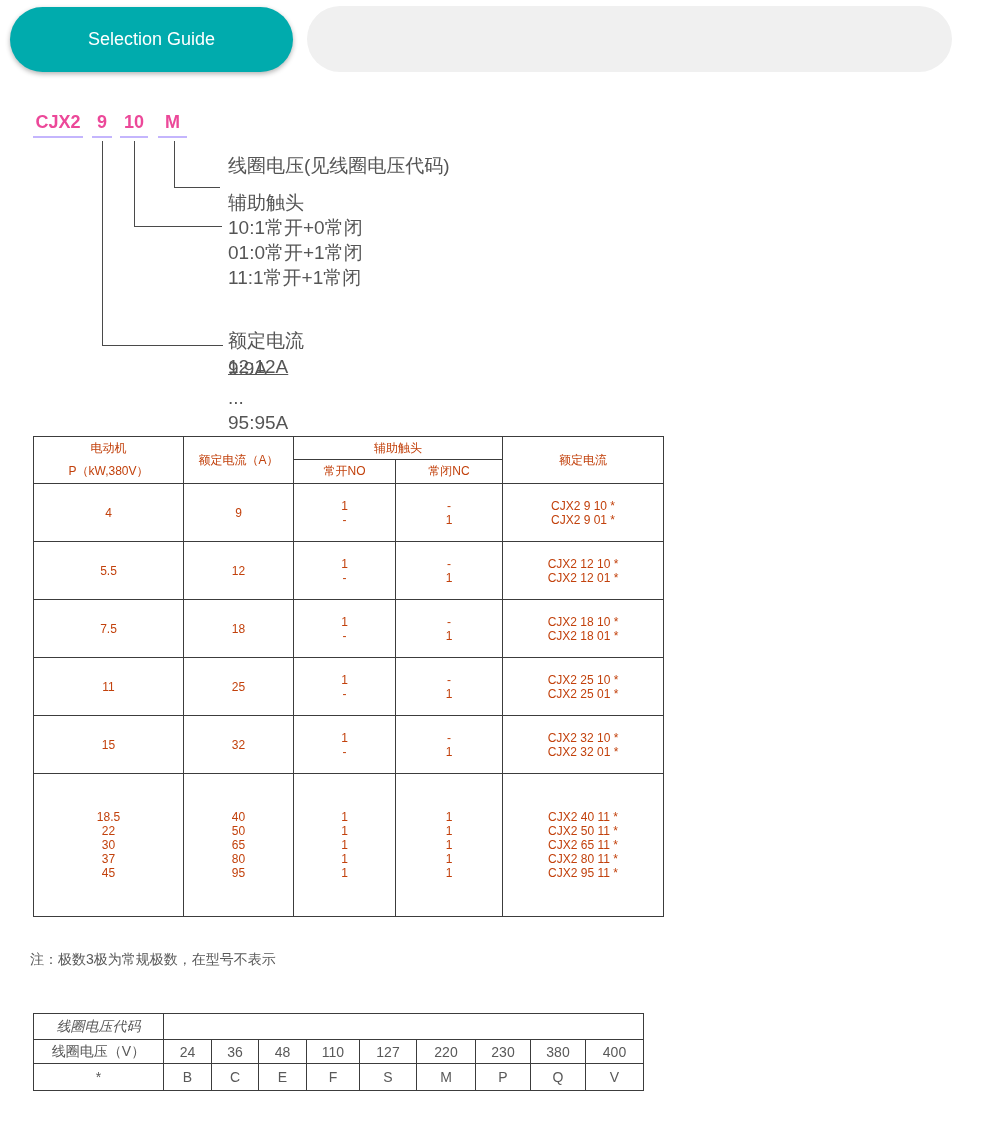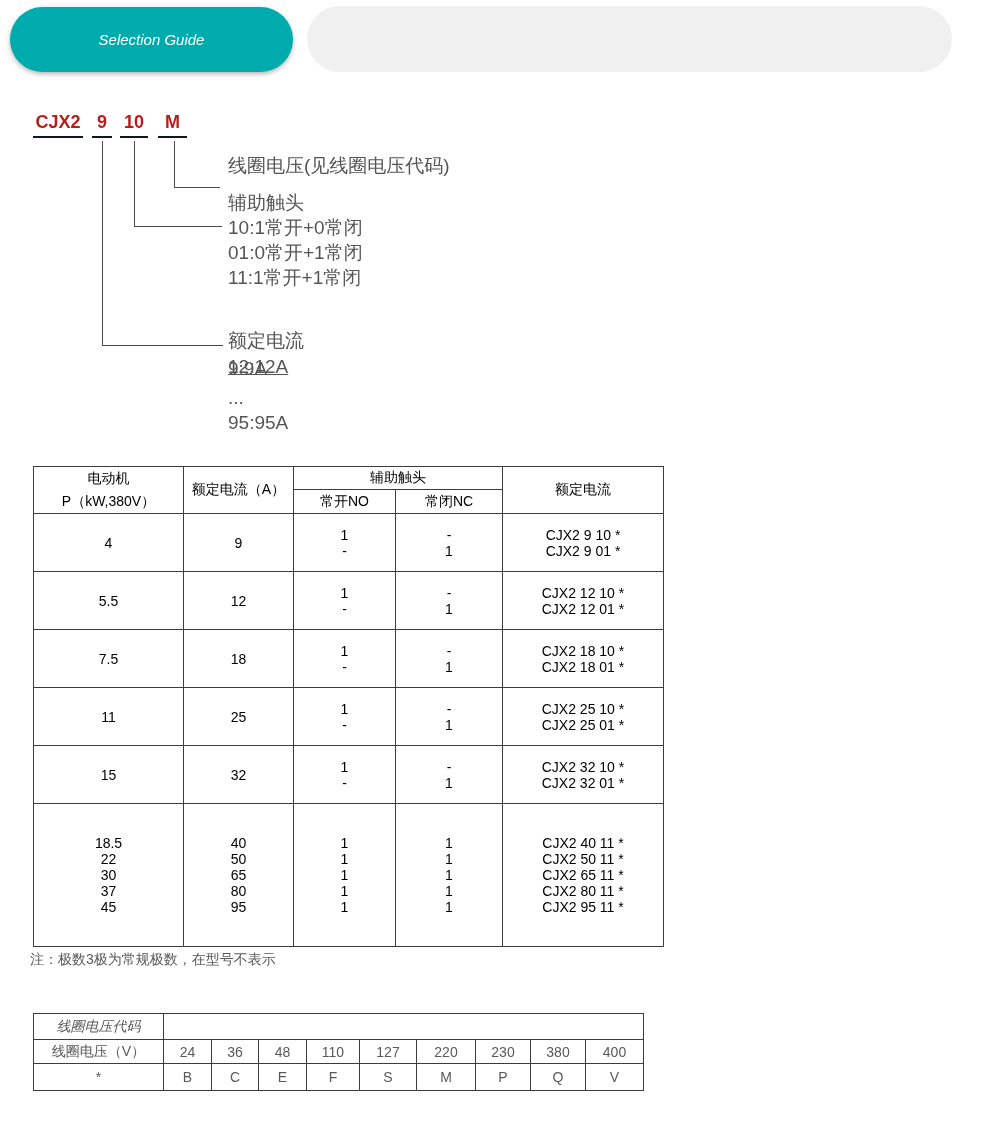--- a/index.html
+++ b/index.html
@@ -10,41 +10,41 @@
     overflow:hidden;
   }
   
   .gray-bar { position:absolute; left:307px; top:6px; width:645px; height:66px;
     background:#f0f0f0; border-radius:33px; }
   .pill { position:absolute; left:10px; top:7px; width:283px; height:65px;
     background:#00abad; border-radius:33px; color:#fff; text-align:center;
     display:flex; flex-direction:column; justify-content:center;
     box-shadow:0 2px 5px rgba(0,0,0,0.3); }
   .pill-cn { font-size:20px; font-weight:bold; letter-spacing:3px; line-height:24px; }
-  .pill-en { font-size:15px; line-height:19px;font-style:italic; }
+  .pill-en { font-size:18px; line-height:19px; }
 
   
   .seg { position:absolute; top:112px; display:inline-block; text-align:center;
-    font-size:18px; font-weight:bold; color:#b91c1c; padding-bottom:3px;
-    border-bottom:2px solid #0f172a; }
+    font-size:18px; font-weight:bold; color:#ec4899; padding-bottom:3px;
+    border-bottom:2px solid #c4b5fd; }
   .seg-cjx2 { left:33px;  width:50px; }
   .seg-9    { left:92px;  width:20px; }
   .seg-10   { left:120px; width:28px; }
   .seg-m    { left:158px; width:29px; }
   .connector { position:absolute; border-left:1px solid #4a4a4a;
     border-bottom:1px solid #4a4a4a; }
   .conn-m   { left:174px; top:141px; width:46px; height:47px; }
   .conn-10  { left:134px; top:141px; width:88px; height:86px; }
   .conn-9   { left:102px; top:141px; width:121px; height:205px; }
   .dlabel { position:absolute; left:228px; font-size:19px; color:#555; line-height:17px; }
 
   
   table { border-collapse:collapse; table-layout:fixed; }
-  .main-table { position:absolute; left:33px; top:466px; width:630px;
-    font-size:14px; color:#000000; }
+  .main-table { position:absolute; left:33px; top:436px; width:630px;
+    font-size:12px; color:#c2410c; }
   .main-table th, .main-table td { border:1px solid #3c3c3c; font-weight:normal;
     text-align:center; vertical-align:middle; padding:0; }
   .main-table thead tr.h1 th { height:23px; }
   .main-table thead tr.h2 th { height:24px; }
   .main-table .hdr-motor div { line-height:23px; }
   .main-table tbody tr.group { height:58px; }
   .main-table tbody tr.multi { height:143px; }
   .stack-cell { padding:0; }
   .stack { display:flex; flex-direction:column; height:100%; width:100%; }
   .stack .line { flex:1; display:flex; align-items:center; justify-content:center; }

